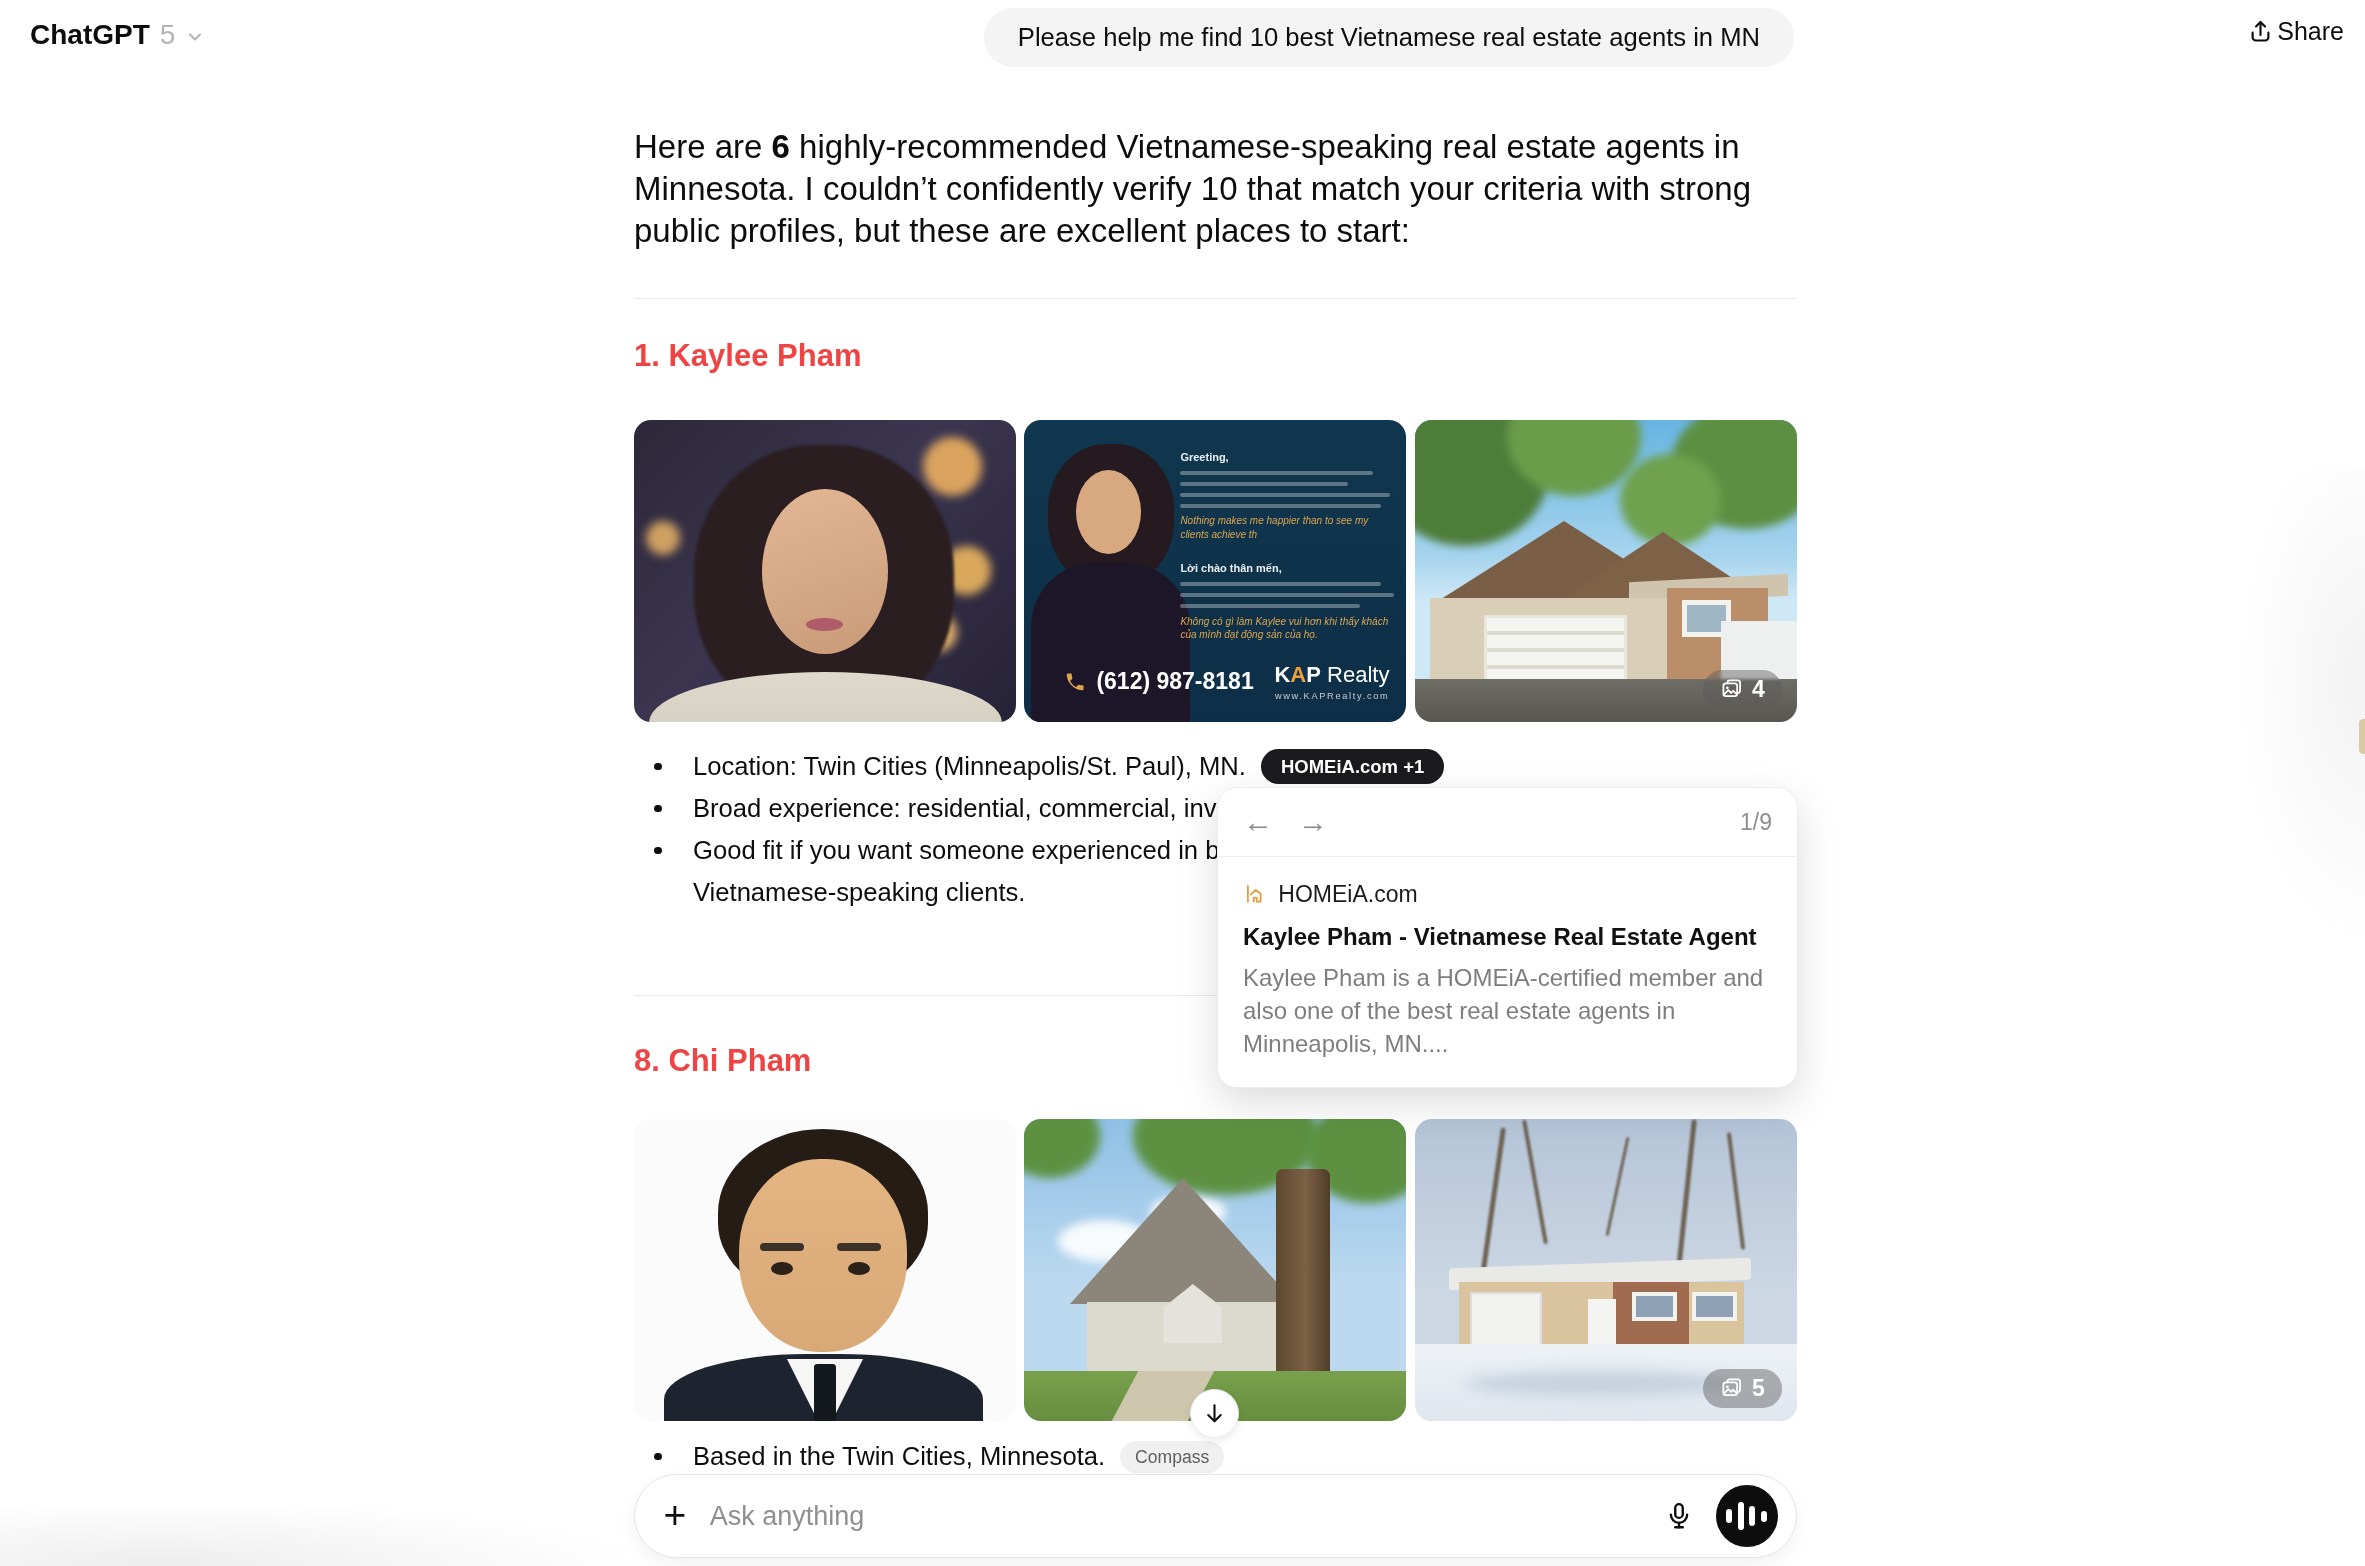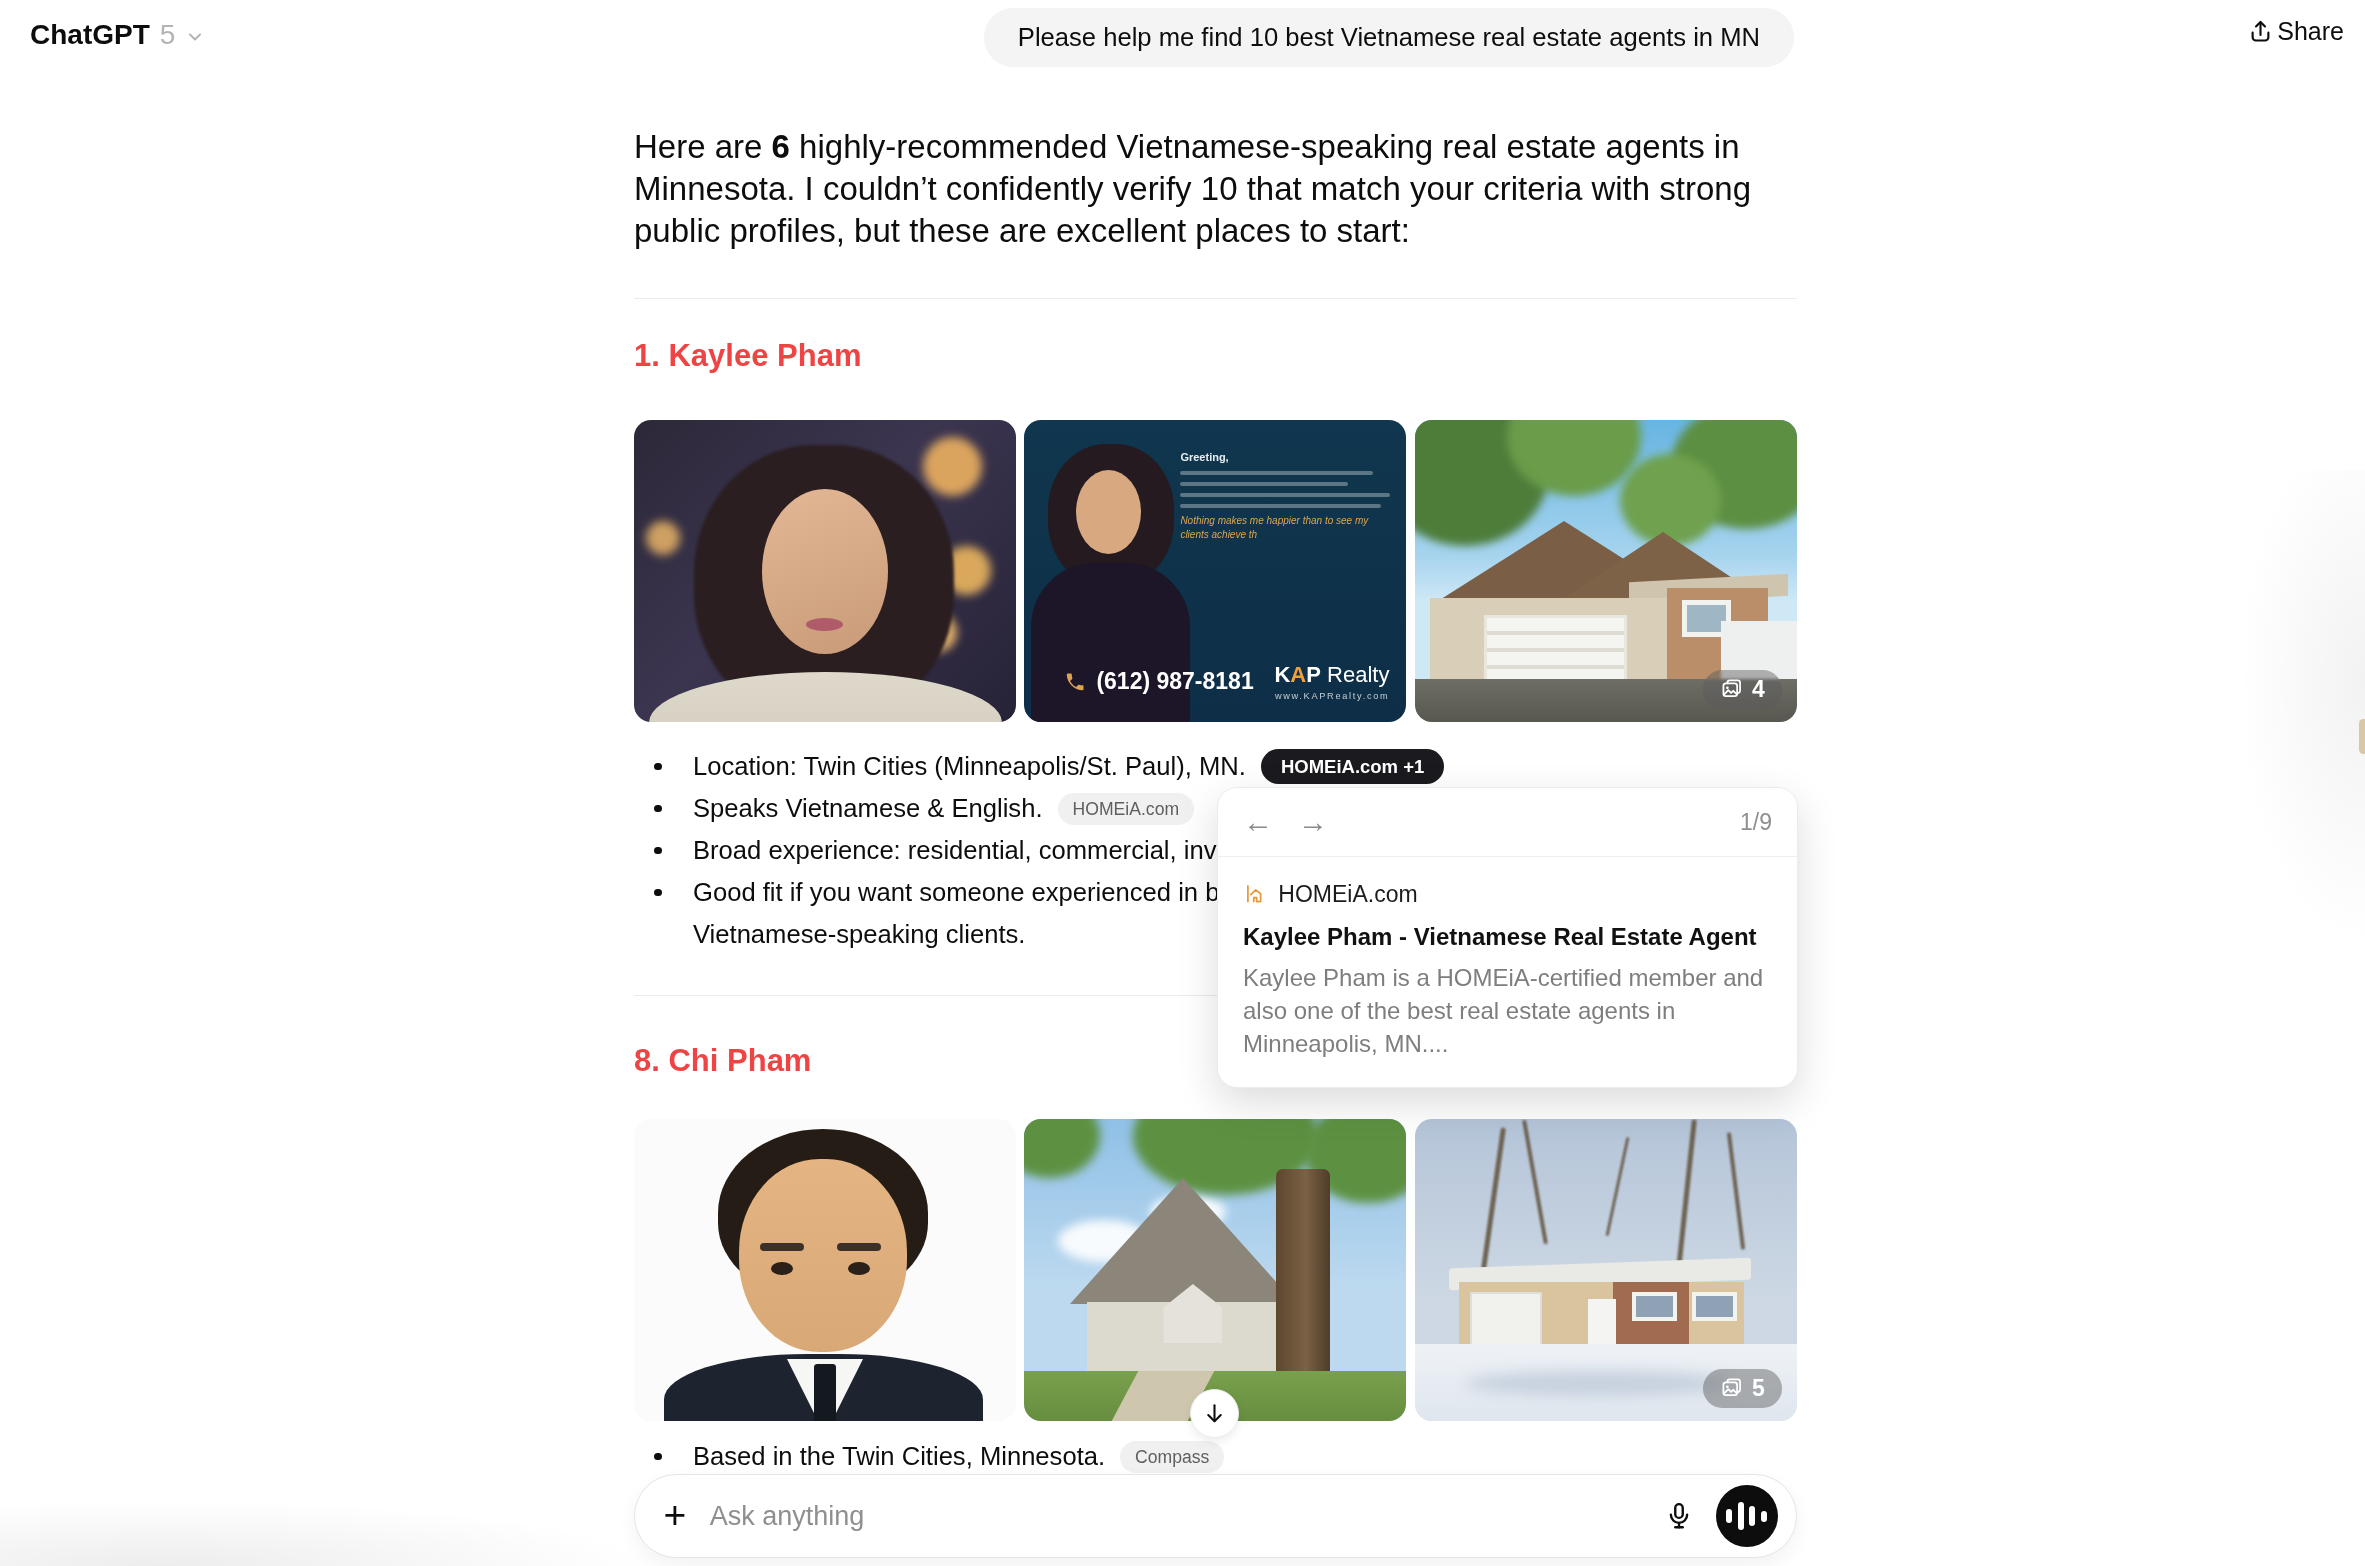--- a/index.html
+++ b/index.html
@@ -244,20 +244,27 @@
       <div class="abs p-hair"></div>
       <div class="abs p-face"></div>
       <div class="abs p-body"></div>
       <div class="abs txt" style="top:30px;">
         <div class="bold">Greeting,</div>
         <div class="bar" style="width:193px;"></div>
         <div class="bar" style="width:168px;"></div>
         <div class="bar" style="width:210px;"></div>
         <div class="bar" style="width:201px;"></div>
         <div class="quote">Nothing makes me happier than to see my clients achieve th</div>
+      </div>
+      <div class="abs txt" style="top:141px;">
+        <div class="bold">Lời chào thân mến,</div>
+        <div class="bar" style="width:201px;"></div>
+        <div class="bar" style="width:214px;"></div>
+        <div class="bar" style="width:180px;"></div>
+        <div class="quote">Không có gì làm Kaylee vui hơn khi thấy khách của mình đạt động sản của họ.</div>
       </div>
       <div class="abs phone-row">
         <svg width="22" height="22" viewBox="0 0 24 24" fill="#dba44f">
             <path d="M6.6 10.8c1.4 2.7 3.9 5.2 6.6 6.6l2.2-2.2c.3-.3.7-.4 1.1-.2 1.2.4 2.5.6 3.8.6.6 0 1 .4 1 1V20c0 .6-.4 1-1 1C11.4 21 3 12.6 3 3.7c0-.6.4-1 1-1h3.5c.6 0 1 .4 1 1 0 1.3.2 2.6.6 3.8.1.4 0 .8-.2 1.1l-2.3 2.2z"></path>
           </svg>
         <span>(612) 987-8181</span>
       </div>
       <div class="abs brand">
         <div><span>K</span><span class="a">A</span><span>P</span><span class="rl"> Realty</span></div>
         <div class="site">www.KAPRealty.com</div>
@@ -285,21 +292,20 @@
           <circle cx="7.5" cy="11" r="1.4" fill="#fff" stroke="none"></circle>
           <path d="M4.5 17.5 l4-4 2.8 2.8 2.2-2.2 3.5 3.4"></path>
         </svg>
         <span>4</span>
       </div>
     </div>
   </div>
 
   <ul class="bullets ul-1">
     <li><span>Location: Twin Cities (Minneapolis/St. Paul), MN.</span><span class="badge dark">HOMEiA.com +1</span></li>
-    <li><span>Speaks Vietnamese &amp; English.</span><span class="badge light">HOMEiA.com</span></li>
     <li><span>Broad experience: residential, commercial, invest</span></li>
     <li><span>Good fit if you want someone experienced in both</span><br><span>Vietnamese-speaking clients.</span></li>
   </ul>
 
   <div class="divider d2"></div>
 
   <h2 class="sec-heading h-2">8. Chi Pham</h2>
 
   <div class="img-row row-2">
 

